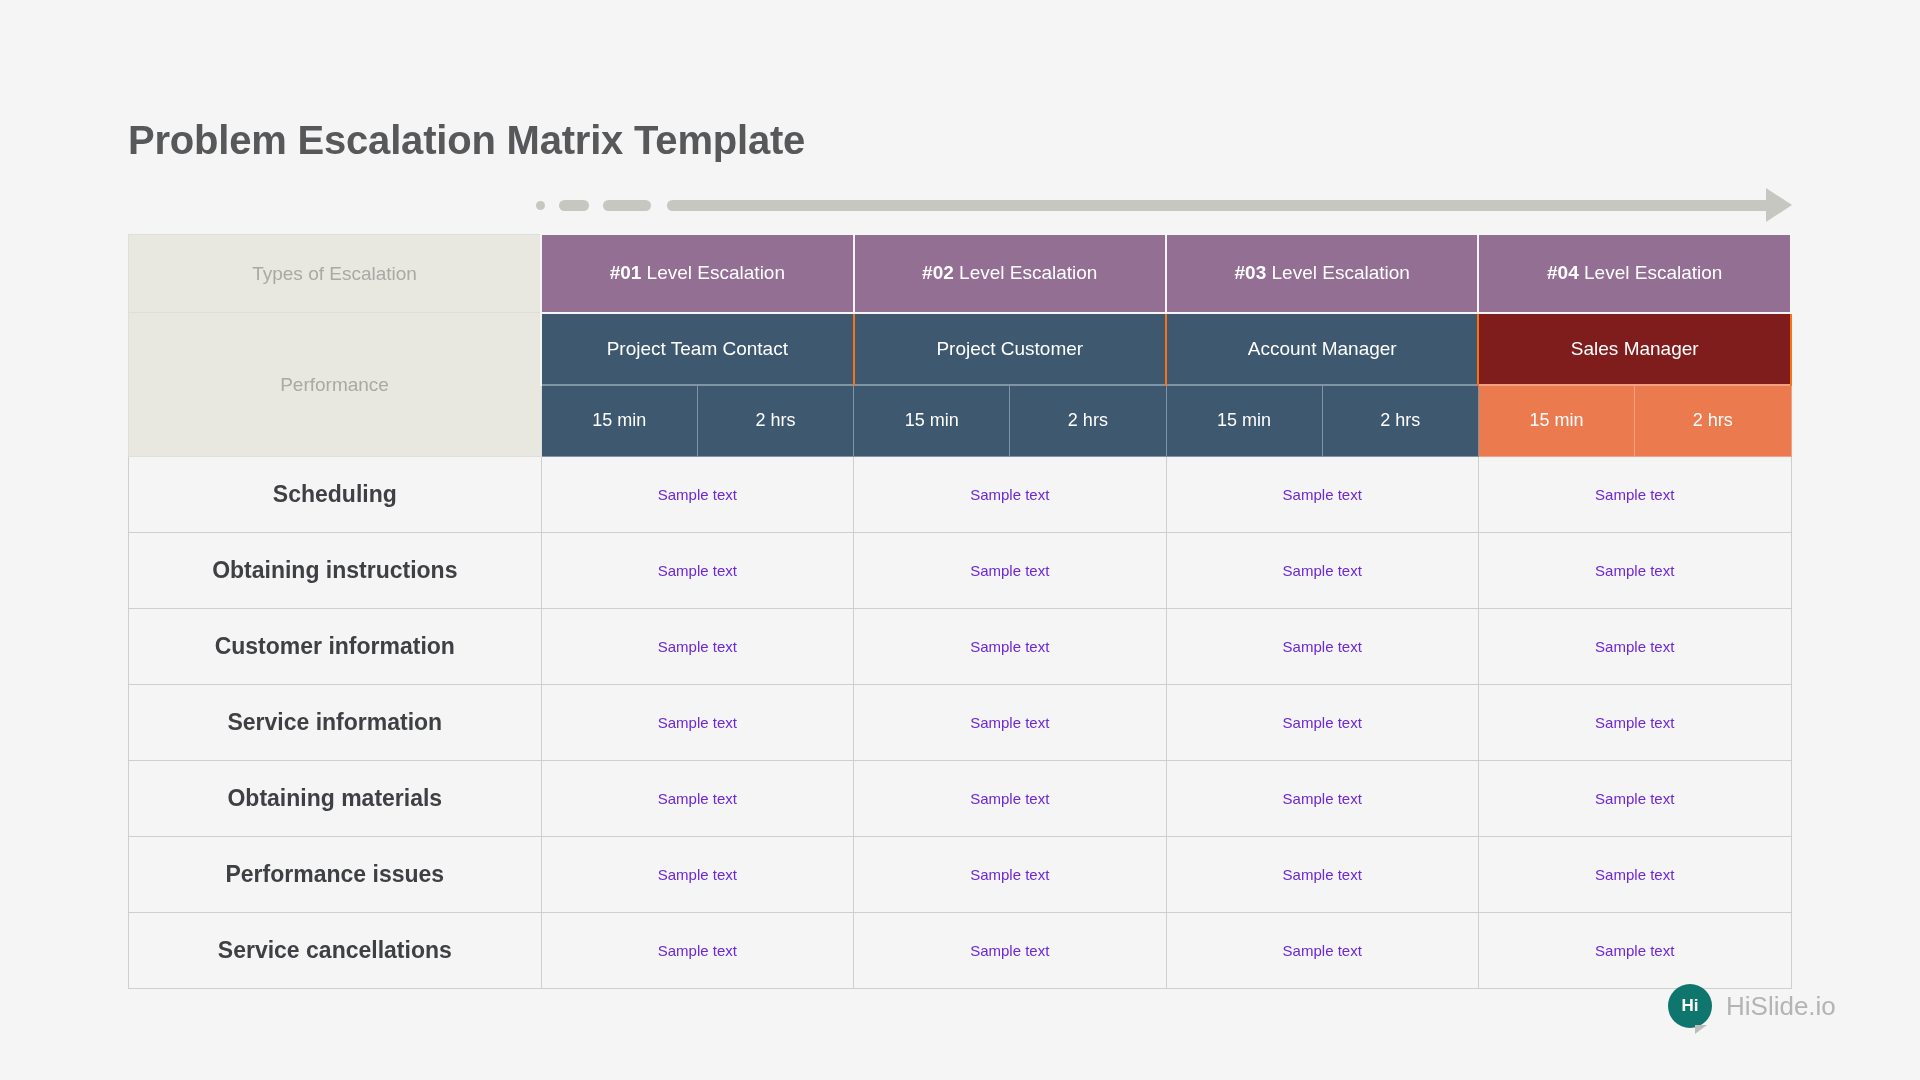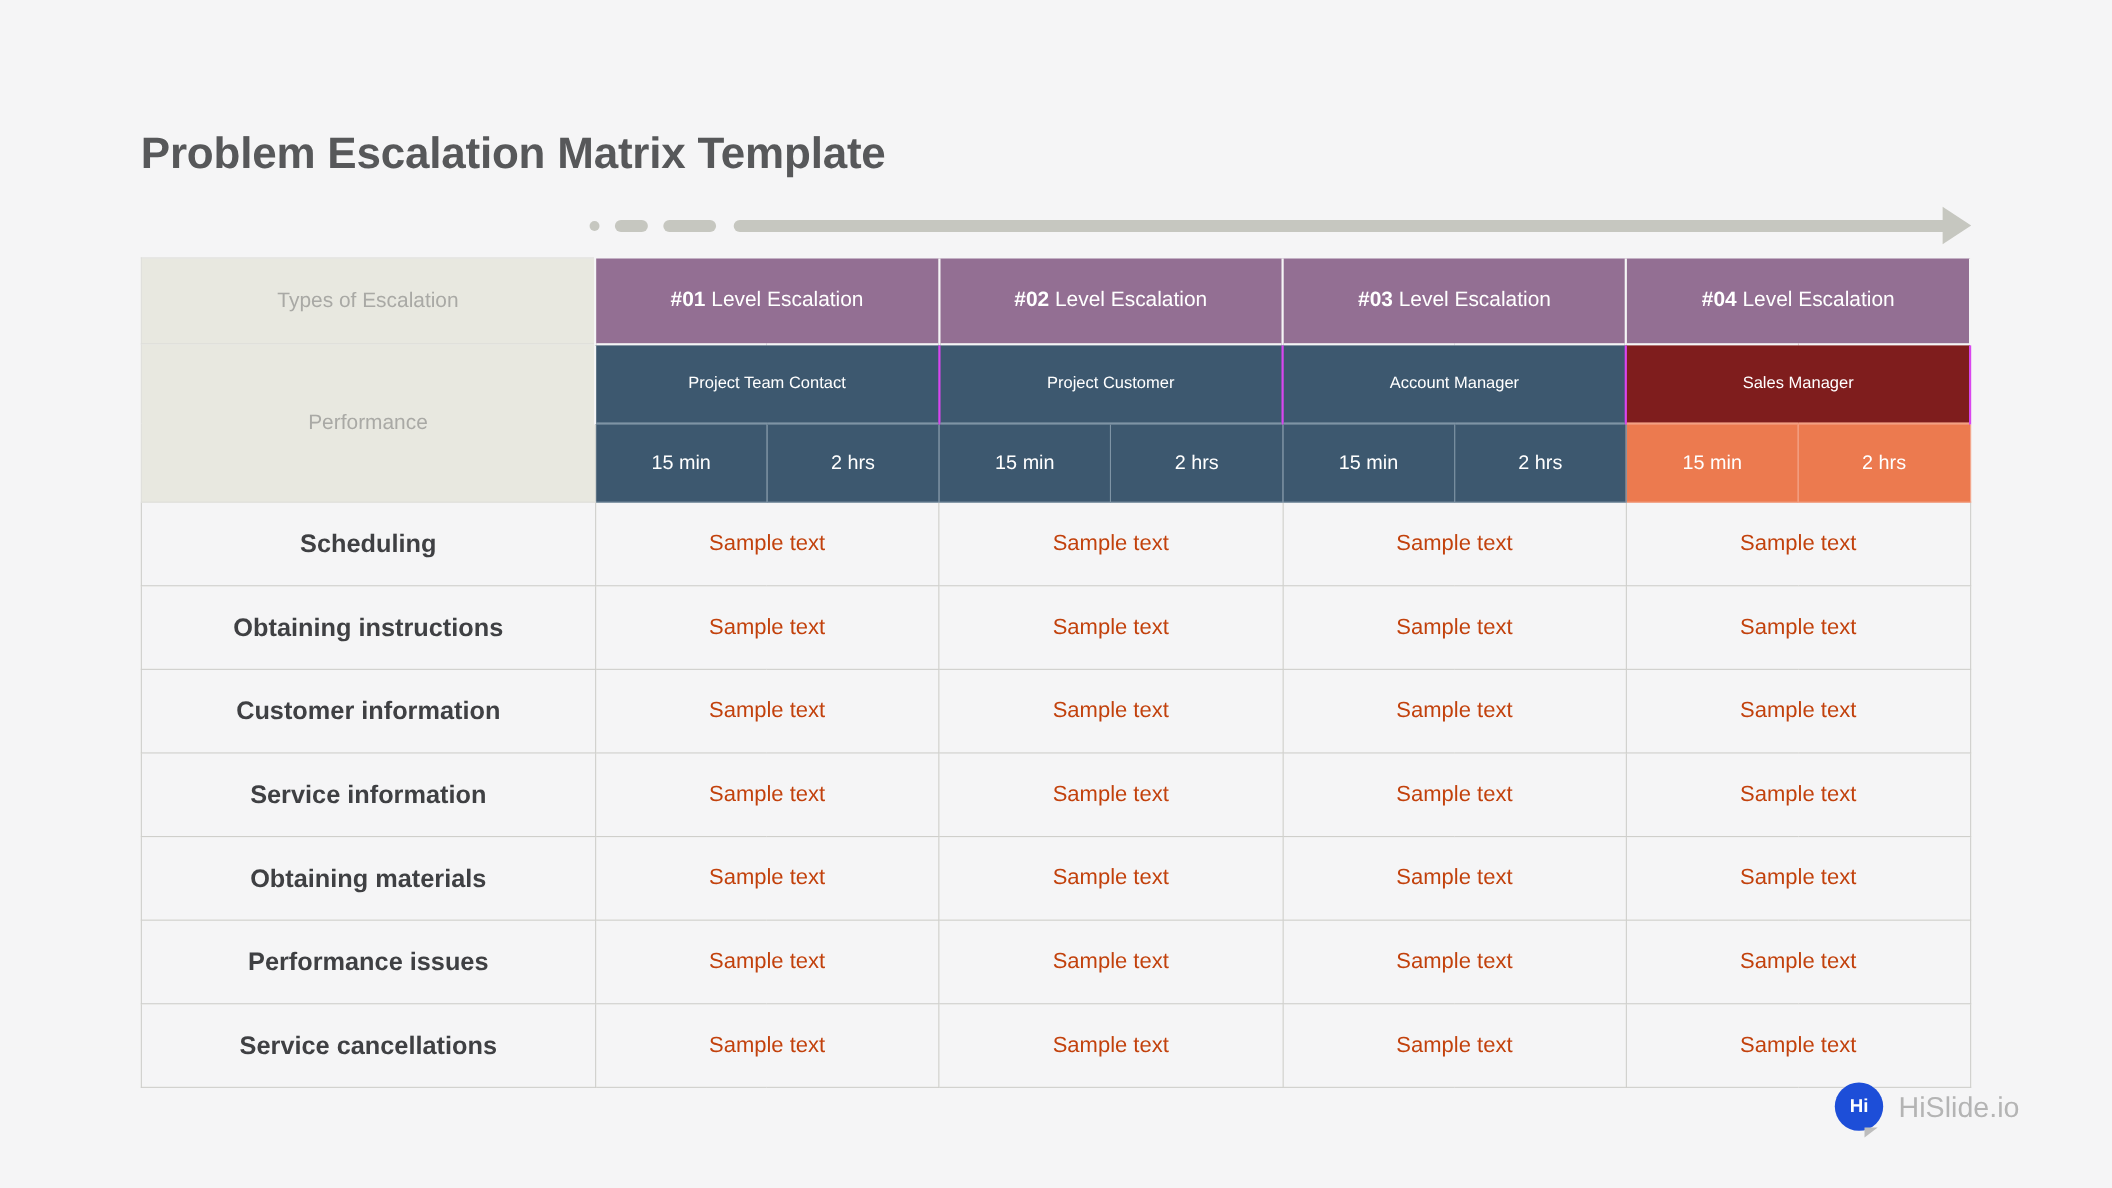--- a/index.html
+++ b/index.html
@@ -119,24 +119,24 @@
     font-size: 19px;
     height: 78px;
     border-left: 2px solid #f5f5f6;
     border-right: 2px solid #f5f5f6;
   }
   .cell-level .num { font-weight: bold; }
 
   
   .cell-role {
     color: #ffffff;
-    font-size: 15px;
+    font-size: 19px;
     height: 72px;
     border-left: 2px solid #f5f5f6;
-    border-right: 2px solid #d946ef;
+    border-right: 2px solid #f97316;
     border-top: 2px solid #f5f5f6;
   }
   .role-slate  { background: #3d586f; }
   .role-orange { background: #7f1d1d; }
 
   
   .cell-time {
     color: #ffffff;
     font-size: 18px;
     height: 72px;
@@ -150,40 +150,40 @@
   .cell-rowhead {
     background: #f5f5f6;
     color: #3f4043;
     font-size: 23px;
     font-weight: bold;
     height: 76px;
     border: 1px solid #cfcfcb;
   }
   .cell-sample {
     background: #f5f5f6;
-    color: #c2410c;
-    font-size: 20px;
+    color: #6d28d9;
+    font-size: 15px;
     height: 76px;
     border: 1px solid #cfcfcb;
   }
 
   
   .logo {
     position: absolute;
     left: 1668px;
     top: 984px;
     display: flex;
     align-items: center;
     gap: 14px;
   }
   .logo-bubble {
     position: relative;
     width: 44px; height: 44px;
     border-radius: 50%;
-    background: #1d4ed8;
+    background: #0f766e;
     display: flex;
     align-items: center;
     justify-content: center;
     color: #ffffff;
     font-size: 17px;
     font-weight: bold;
   }
   .logo-bubble::after {
     content: "";
     position: absolute;

